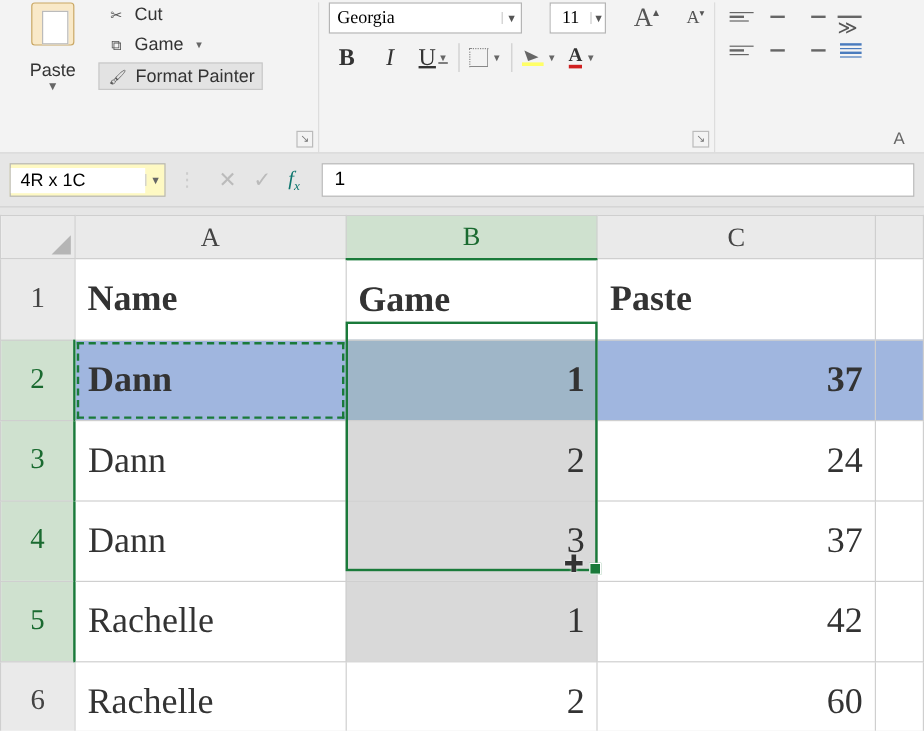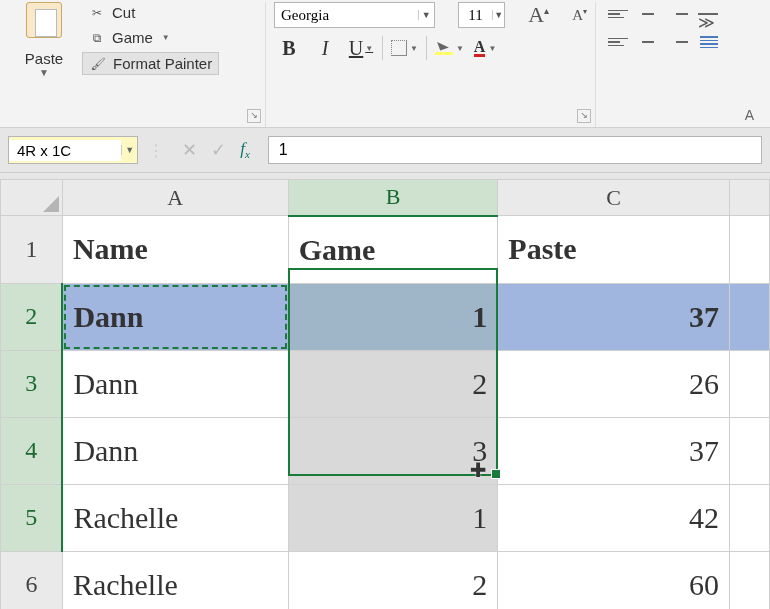--- a/index.html
+++ b/index.html
@@ -479,21 +479,21 @@
           <th class="sel-row">2</th>
           <td class="copied">Dann</td>
           <td class="num in-sel">1</td>
           <td class="num">37</td>
           <td></td>
         </tr>
         <tr>
           <th class="sel-row">3</th>
           <td>Dann</td>
           <td class="num in-sel">2</td>
-          <td class="num">26</td>
+          <td class="num">24</td>
           <td></td>
         </tr>
         <tr>
           <th class="sel-row">4</th>
           <td>Dann</td>
           <td class="num in-sel">3</td>
           <td class="num">37</td>
           <td></td>
         </tr>
         <tr>

